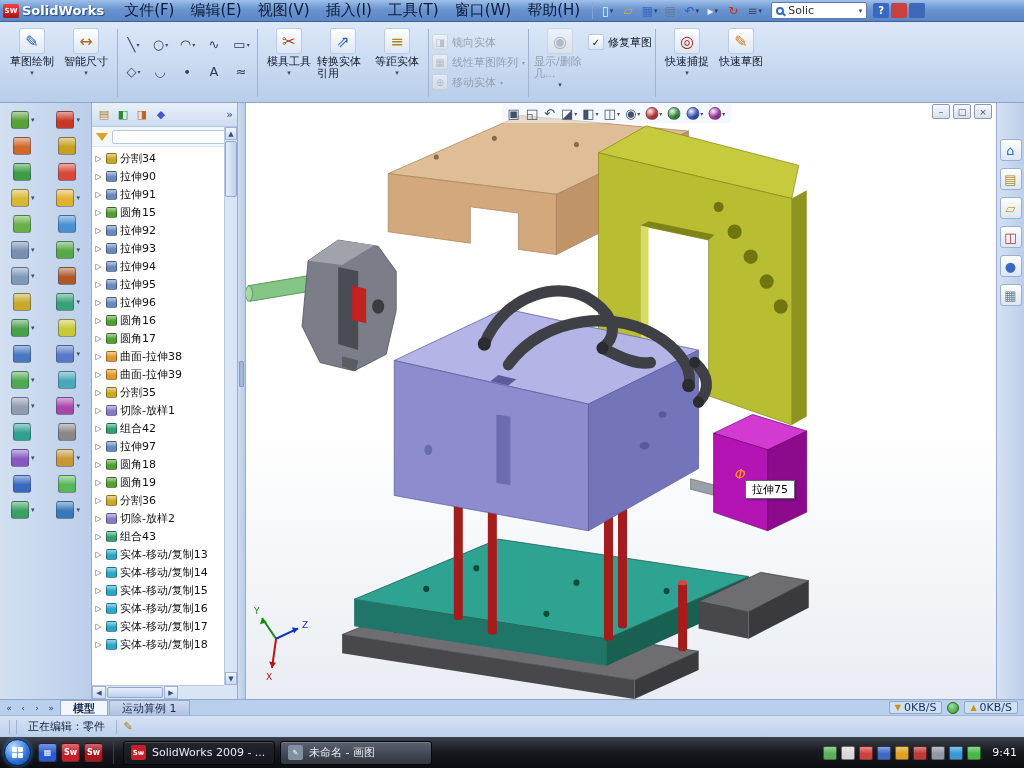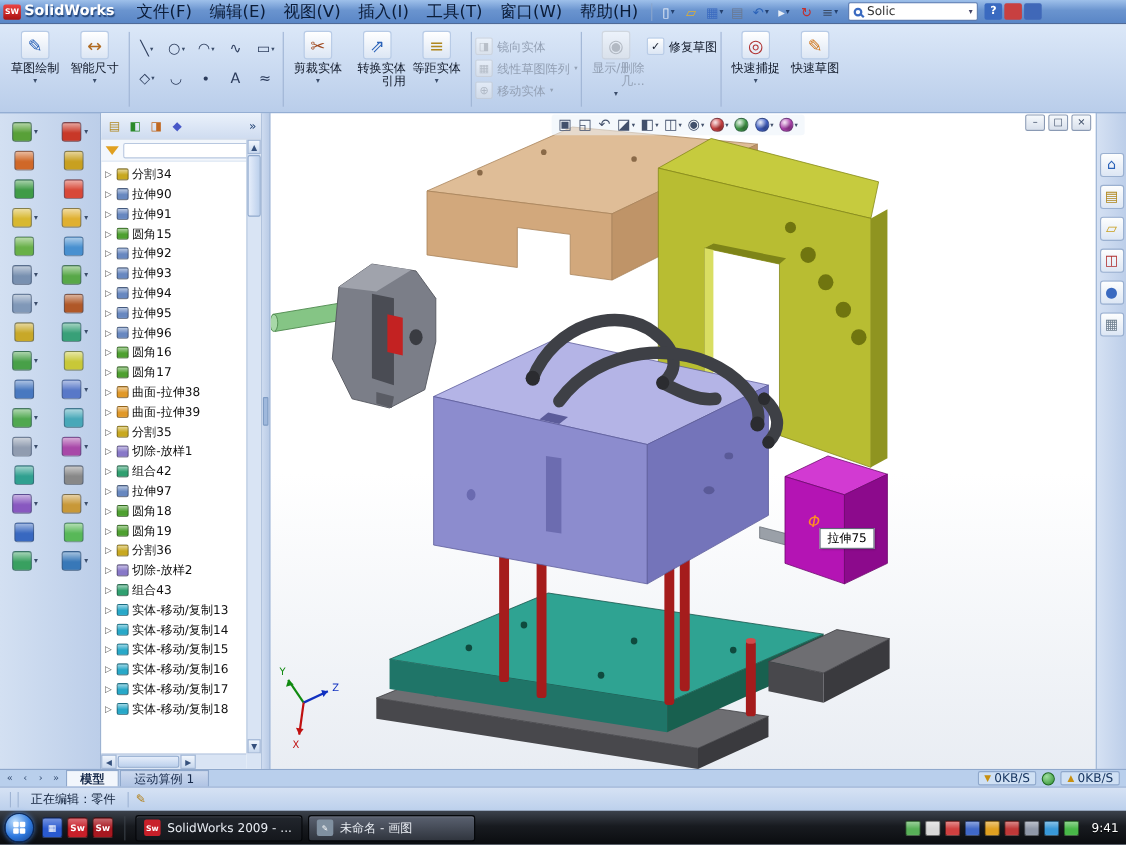--- a/index.html
+++ b/index.html
@@ -12,36 +12,36 @@
   .titlebar{height:22px;flex:0 0 22px;display:flex;align-items:center;padding-left:3px;
     background:linear-gradient(180deg,#9ec0ea,#6a94cf 45%,#5a86c6);border-bottom:1px solid #44608e;}
   .logo-badge{width:16px;height:14px;background:linear-gradient(#e44,#a11);color:#fff;font-size:7px;font-weight:bold;
     display:flex;align-items:center;justify-content:center;border-radius:2px;margin-right:3px;}
   .logo-text{color:#fff;font-weight:bold;font-size:13px;text-shadow:1px 1px 1px #23457a;margin-right:12px;}
   .menu-item{padding:3px 8px;font-size:15px;color:#0b1c38;cursor:default;}
   .tb-sep{width:1px;height:16px;background:#8aa6cc;margin:0 4px;}
   .qicon{width:21px;height:18px;display:flex;align-items:center;justify-content:center;font-size:12px;border-radius:2px;}
   .qicon .car{font-size:7px;color:#24406e;margin-left:1px;}
   .searchbox{display:flex;align-items:center;background:#fff;border:1px solid #5a7ab0;border-radius:2px;
-    height:17px;width:118px;padding:0 4px;gap:4px;margin:0 6px;}
+    height:17px;width:96px;padding:0 4px;gap:4px;margin:0 6px;}
   .mag{width:8px;height:8px;border:2px solid #3a6ac0;border-radius:50%;position:relative;flex:0 0 8px;}
   .mag::after{content:"";position:absolute;width:5px;height:2px;background:#3a6ac0;transform:rotate(45deg);right:-4px;bottom:-2px;}
   .search-text{flex:1;color:#333;}
   .rchip{width:16px;height:15px;border-radius:2px;display:flex;align-items:center;justify-content:center;
     color:#fff;font-size:10px;font-weight:bold;margin-right:2px;}
 
   
   .ribbon{height:81px;flex:0 0 81px;display:flex;align-items:stretch;position:relative;
     background:linear-gradient(#dce8f8,#b9cdea);border-bottom:1px solid #8ba6cc;padding:2px 2px 0 4px;}
   .rb-sep{width:1px;background:#9fb4d4;margin:5px 3px;}
   .rb-group{display:flex;align-items:flex-start;padding:2px 1px;}
   .bigbtn{width:54px;display:flex;flex-direction:column;align-items:center;gap:2px;padding:2px 1px;border-radius:3px;}
   .bigbtn .bicon{width:26px;height:26px;border-radius:3px;display:flex;align-items:center;justify-content:center;
     font-size:16px;background:linear-gradient(#ffffff,#dce6f4);border:1px solid #b8cbe6;}
-  .bigbtn .blabel{font-size:11px;line-height:12px;text-align:right;color:#101828;}
+  .bigbtn .blabel{font-size:11px;line-height:12px;text-align:left;color:#101828;}
   .bigbtn .bcar{font-size:7px;color:#3a4c6a;line-height:6px;}
   .bigbtn.disabled .blabel{color:#93a0b4;}
   .bigbtn.disabled .bicon{opacity:.5;filter:grayscale(1);}
   .minigrid{display:grid;grid-template-columns:repeat(5,25px);grid-auto-rows:25px;gap:2px;padding-top:8px;}
   .mini{display:flex;align-items:center;justify-content:center;font-size:13px;color:#2c3c5c;border-radius:2px;}
   .mini .car{font-size:6px;color:#3a4c6a;margin-left:1px;}
   .smallstack{display:flex;flex-direction:column;gap:4px;padding-top:10px;}
   .srow{display:flex;align-items:center;gap:4px;font-size:11px;color:#101828;}
   .srow.disabled{color:#93a0b4;}
   .srow .sicon{width:16px;height:16px;border:1px solid #b8cbe6;border-radius:2px;background:linear-gradient(#fff,#dce6f4);
@@ -313,21 +313,21 @@
           <span class="car"></span>
         </div>
       </div>
     <div class="rb-sep"></div>
     <div class="rb-group">
 
         <div class="bigbtn">
           <span class="bicon">
             <span style="color: rgb(160, 74, 32);">✂</span>
           </span>
-          <span class="blabel">剪裁实体</span>
+          <span class="blabel">模具工具</span>
           <span class="bcar">▾</span>
         </div>
 
         <div class="bigbtn">
           <span class="bicon">
             <span style="color: rgb(42, 98, 184);">⇗</span>
           </span>
           <span class="blabel">转换实体引用</span>
           <span class="bcar"></span>
         </div>

